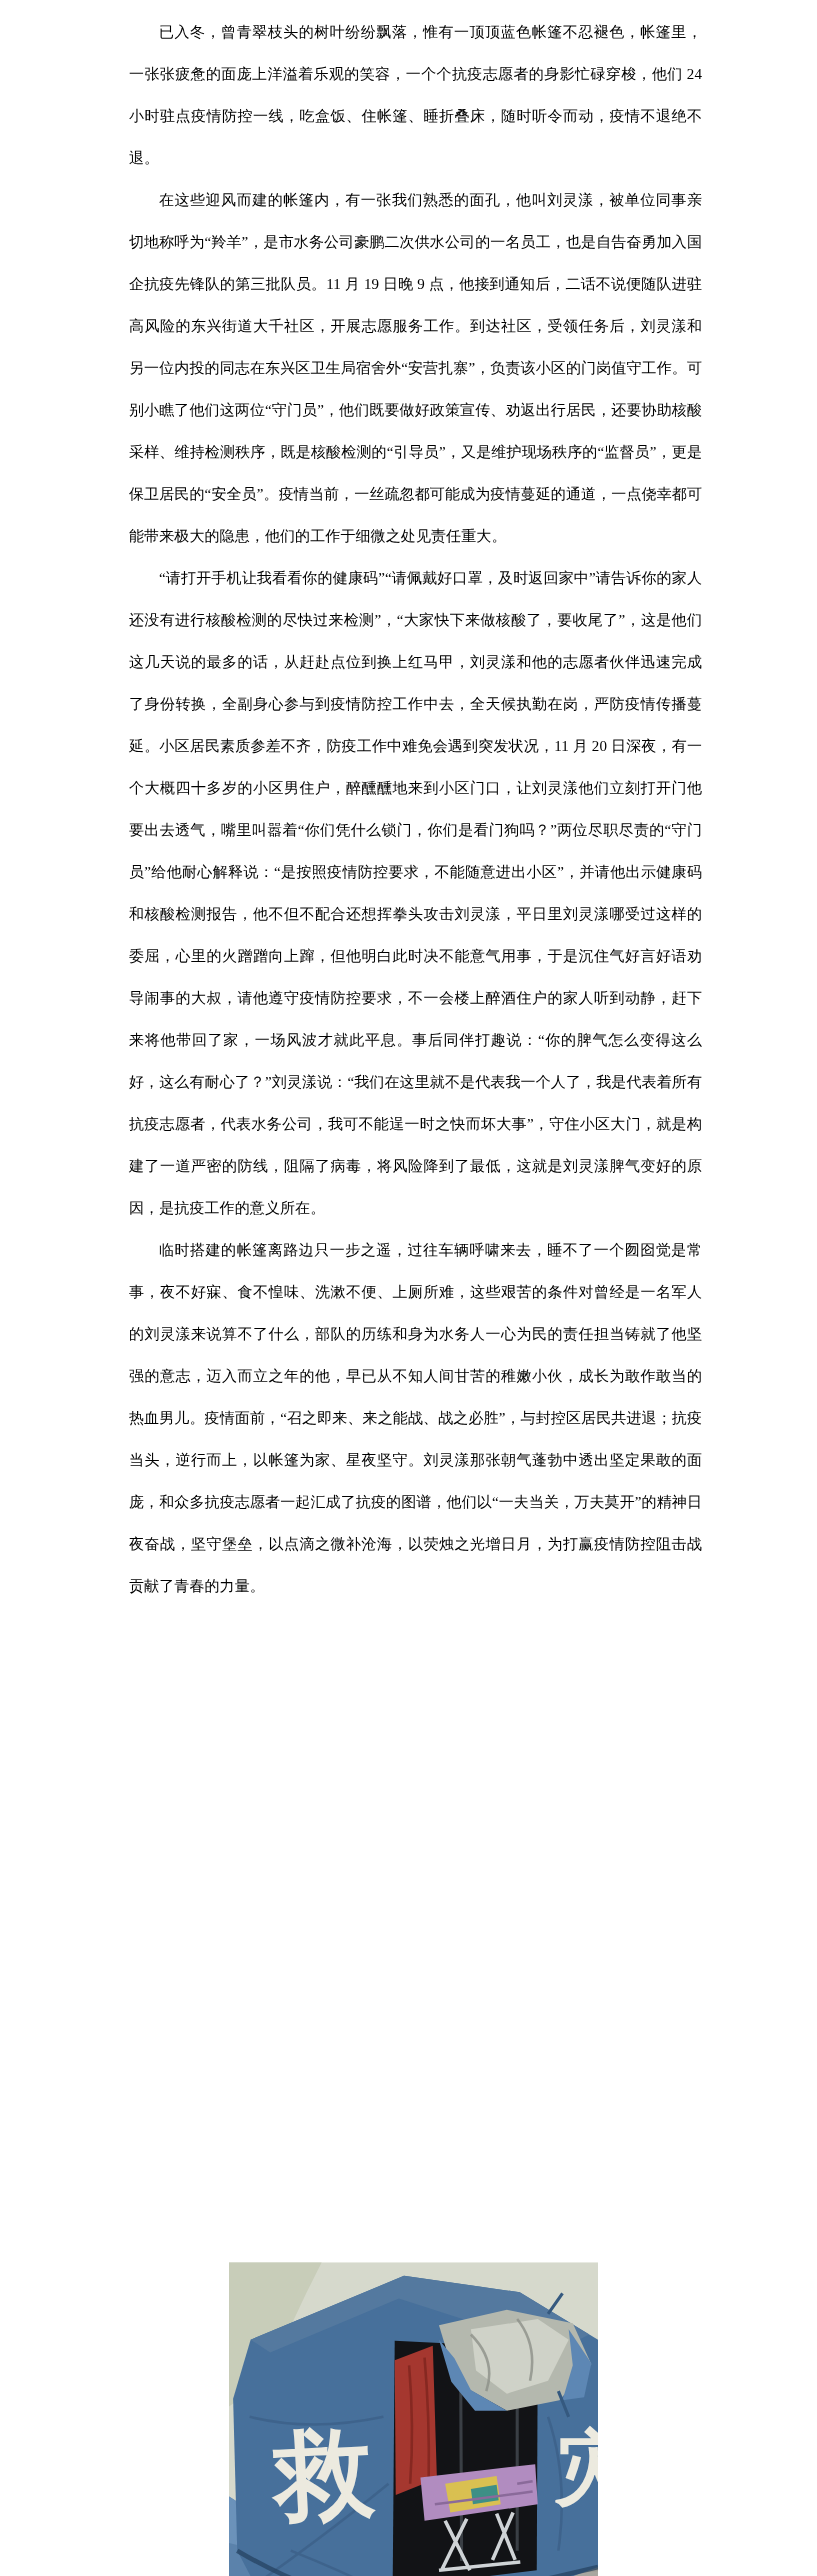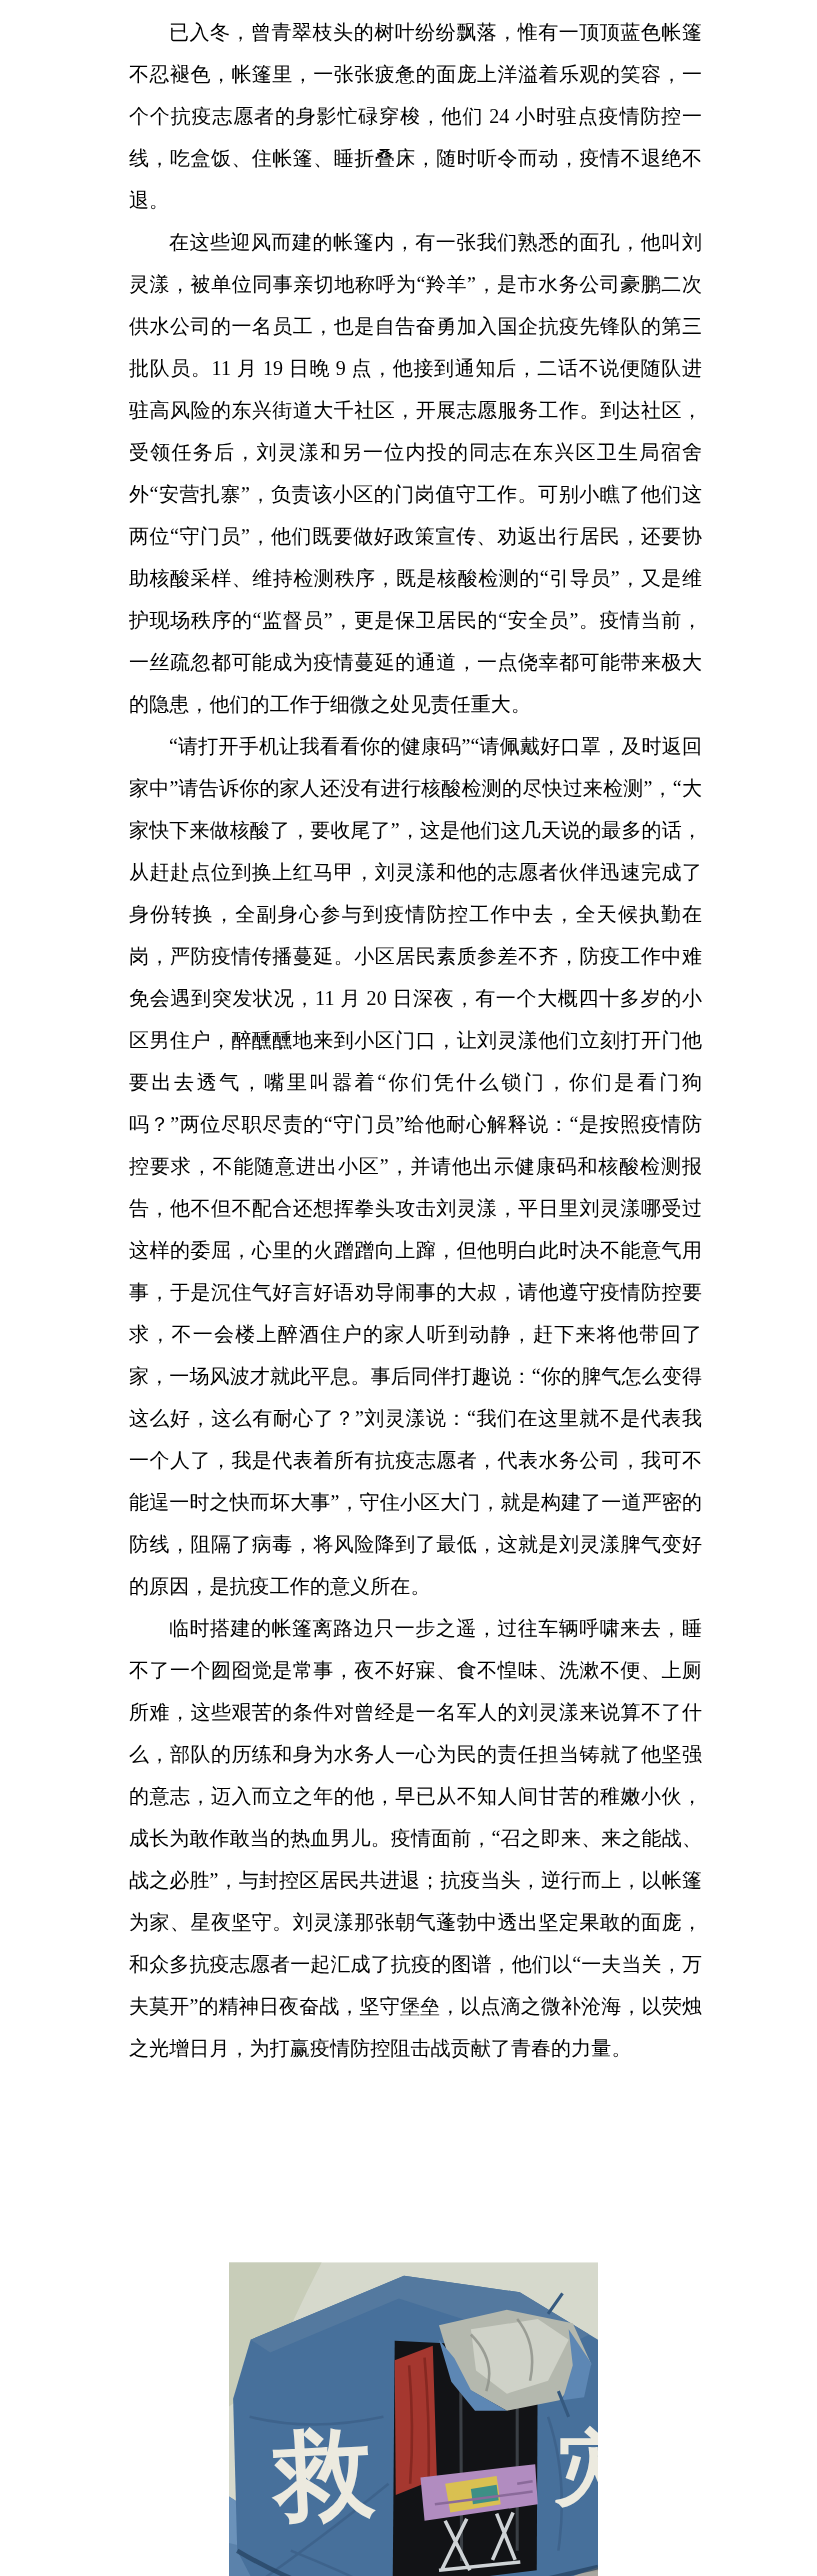--- a/index.html
+++ b/index.html
@@ -10,21 +10,21 @@
     background: #ffffff;
     overflow: hidden;
     font-family: "Liberation Serif", "DejaVu Serif", serif;
     color: #000000;
   }
   .article {
     position: absolute;
     left: 129px;
     top: 11.3px;
     width: 573px;
-    font-size: 20px;
+    font-size: 15px;
     line-height: 42px;
     text-align: justify;
     letter-spacing: 0.1px;
   }
   .article p {
     margin: 0;
     padding: 0;
     text-indent: 2em;
   }
   .photo {

